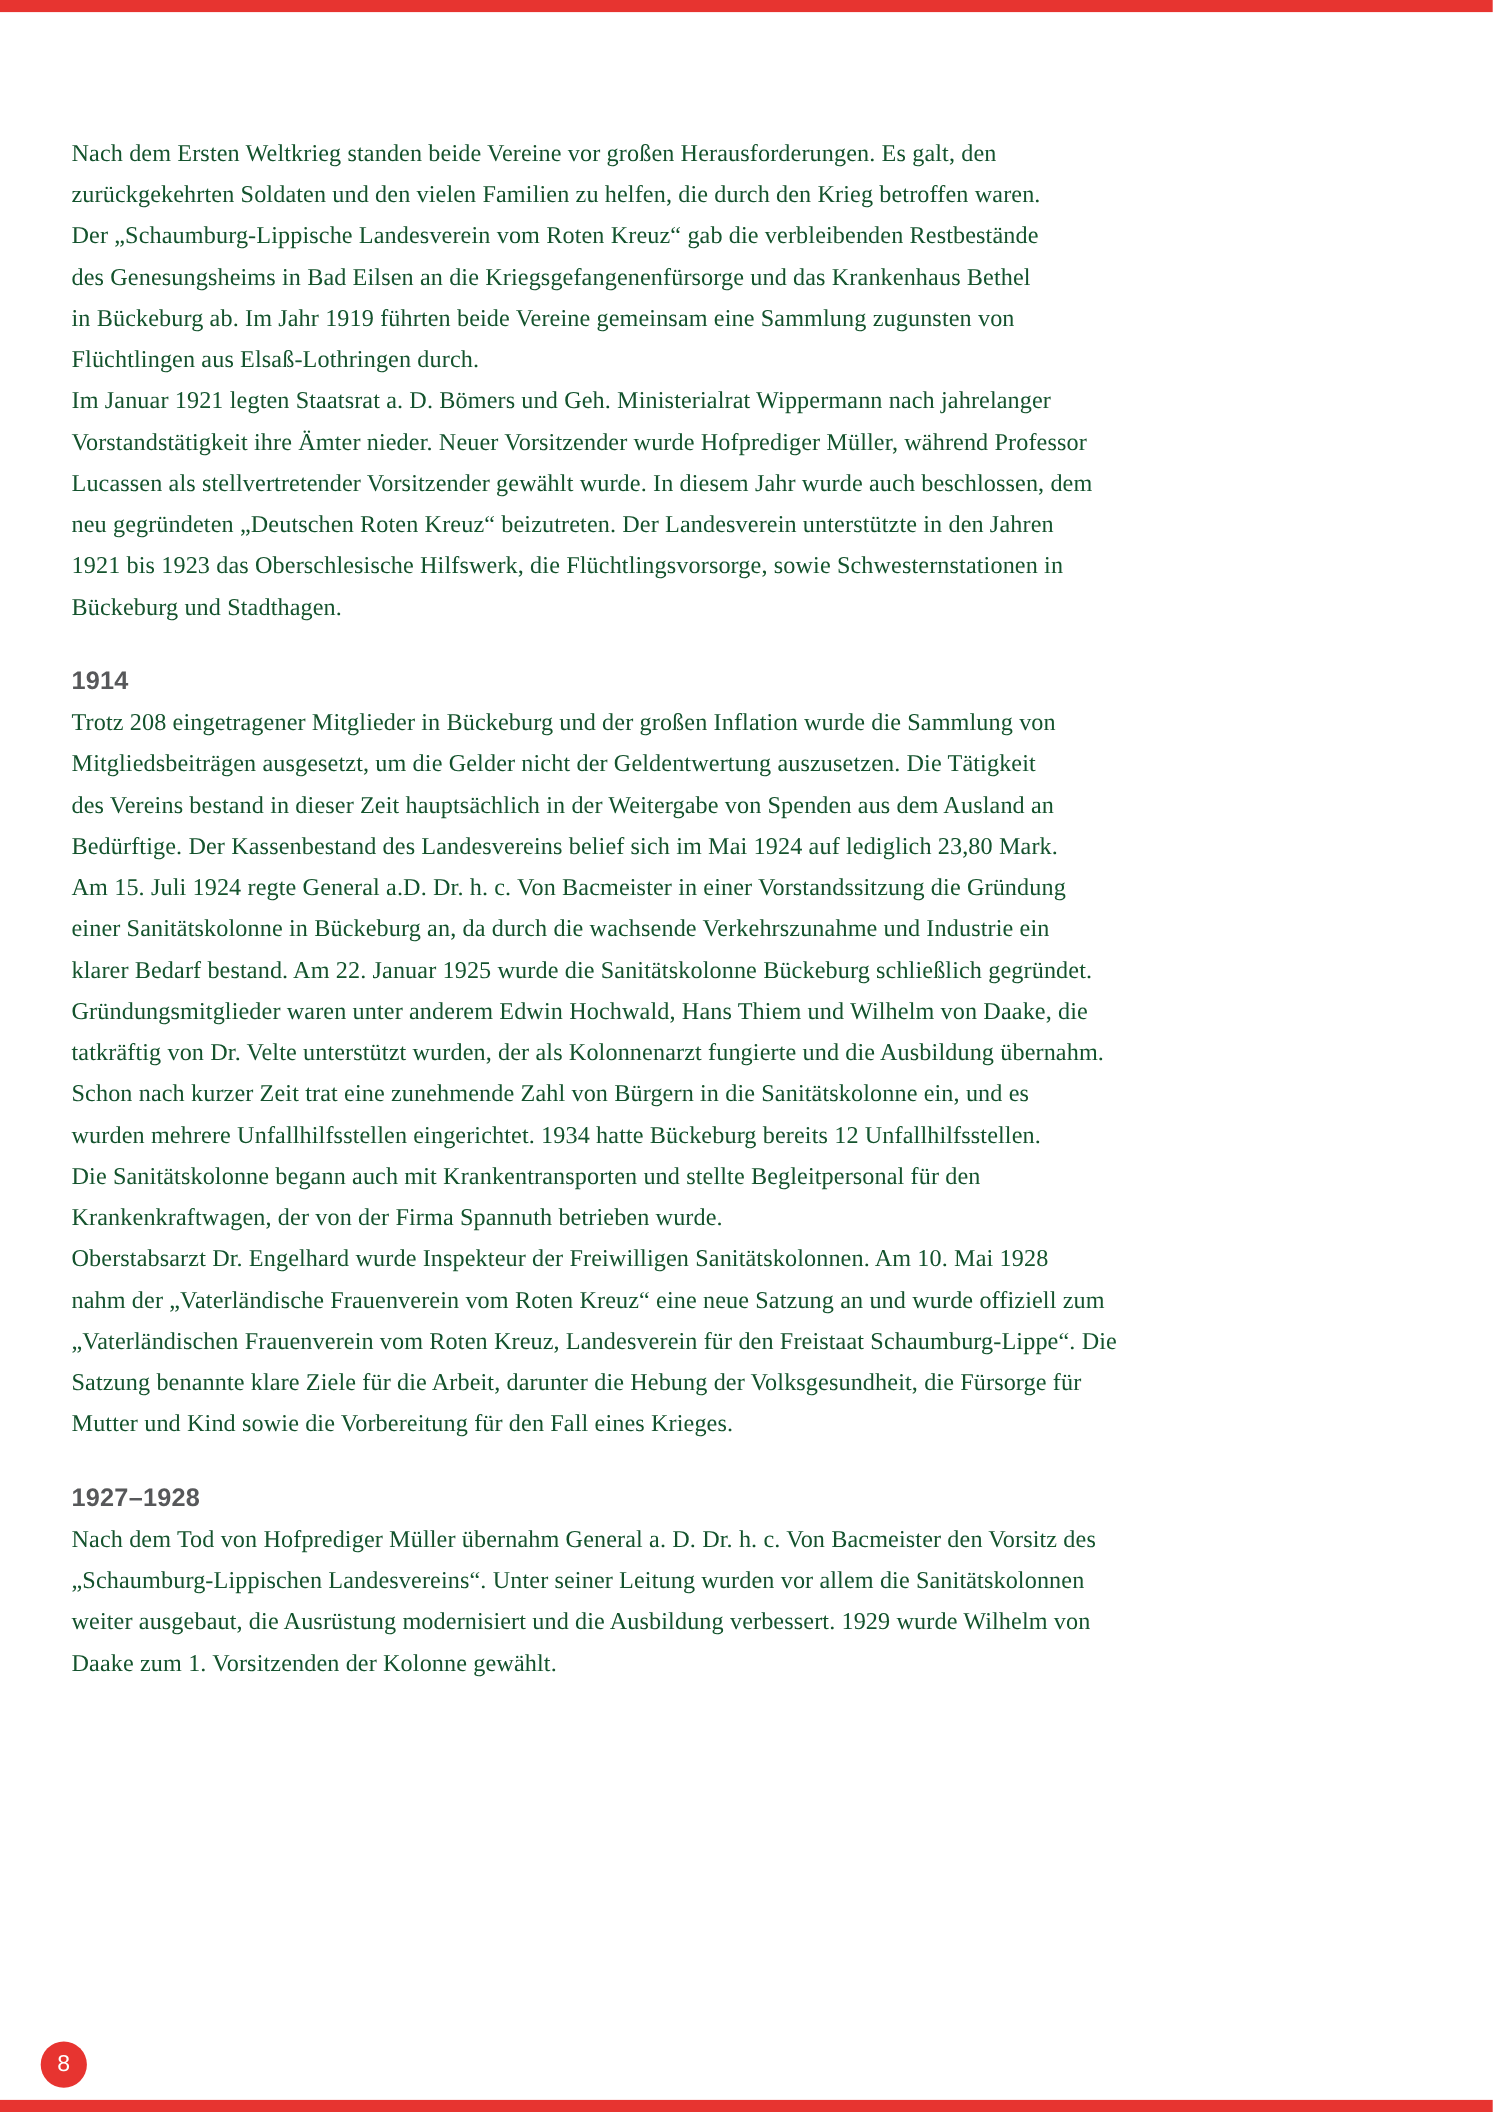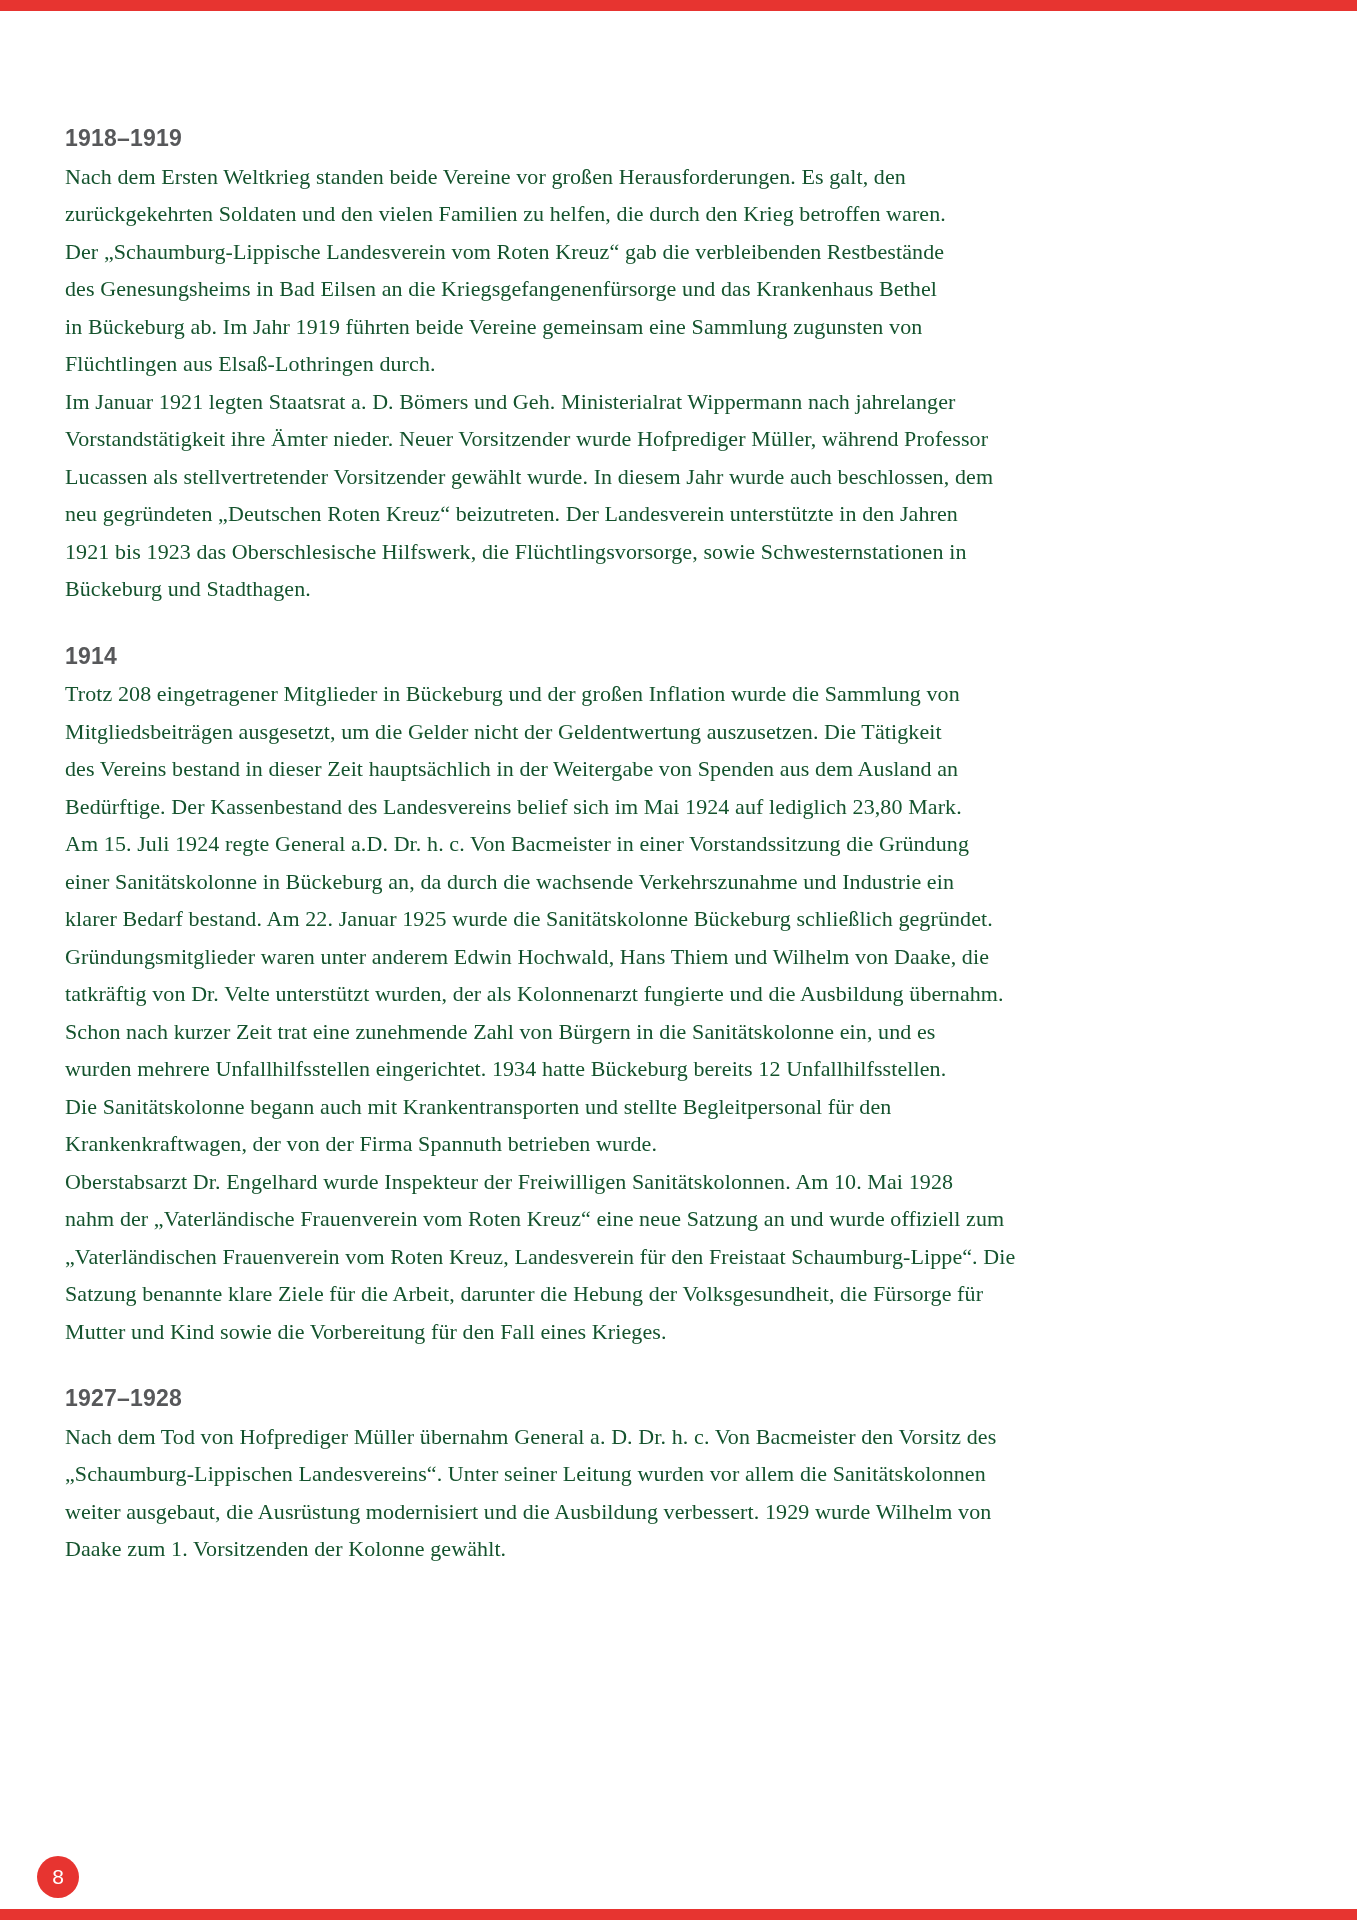--- a/index.html
+++ b/index.html
@@ -64,21 +64,20 @@
   }
 </style>
 </head>
 <body>
 
 <div class="edge-bar top"></div>
 
 <div class="content">
 
   <div class="section">
-    <h2 class="year-heading">1918–1919</h2>
     <p class="para">Nach dem Ersten Weltkrieg standen beide Vereine vor großen Herausforderungen. Es galt, den
 zurückgekehrten Soldaten und den vielen Familien zu helfen, die durch den Krieg betroffen waren.
 Der „Schaumburg-Lippische Landesverein vom Roten Kreuz“ gab die verbleibenden Restbestände
 des Genesungsheims in Bad Eilsen an die Kriegsgefangenenfürsorge und das Krankenhaus Bethel
 in Bückeburg ab. Im Jahr 1919 führten beide Vereine gemeinsam eine Sammlung zugunsten von
 Flüchtlingen aus Elsaß-Lothringen durch.</p>
   </div>
 
   <div class="section">
     <p class="para">Im Januar 1921 legten Staatsrat a. D. Bömers und Geh. Ministerialrat Wippermann nach jahrelanger

